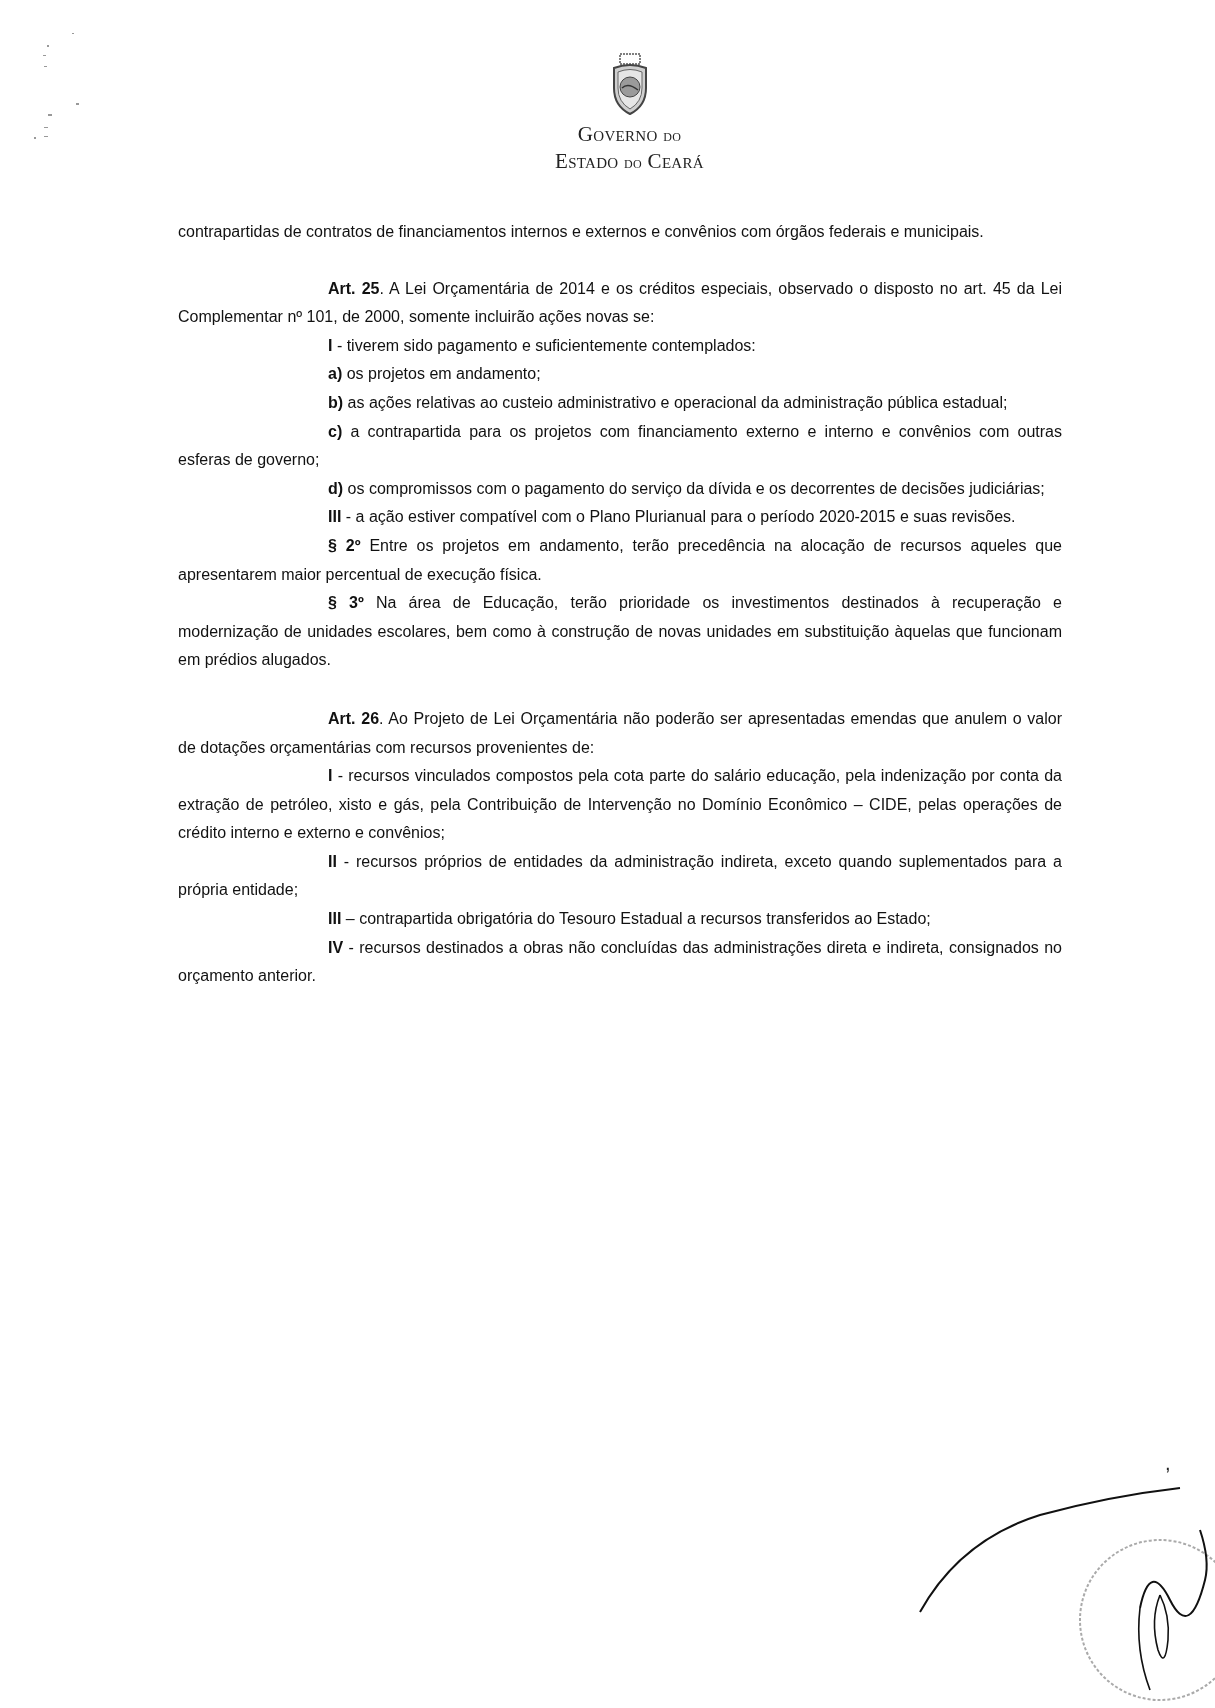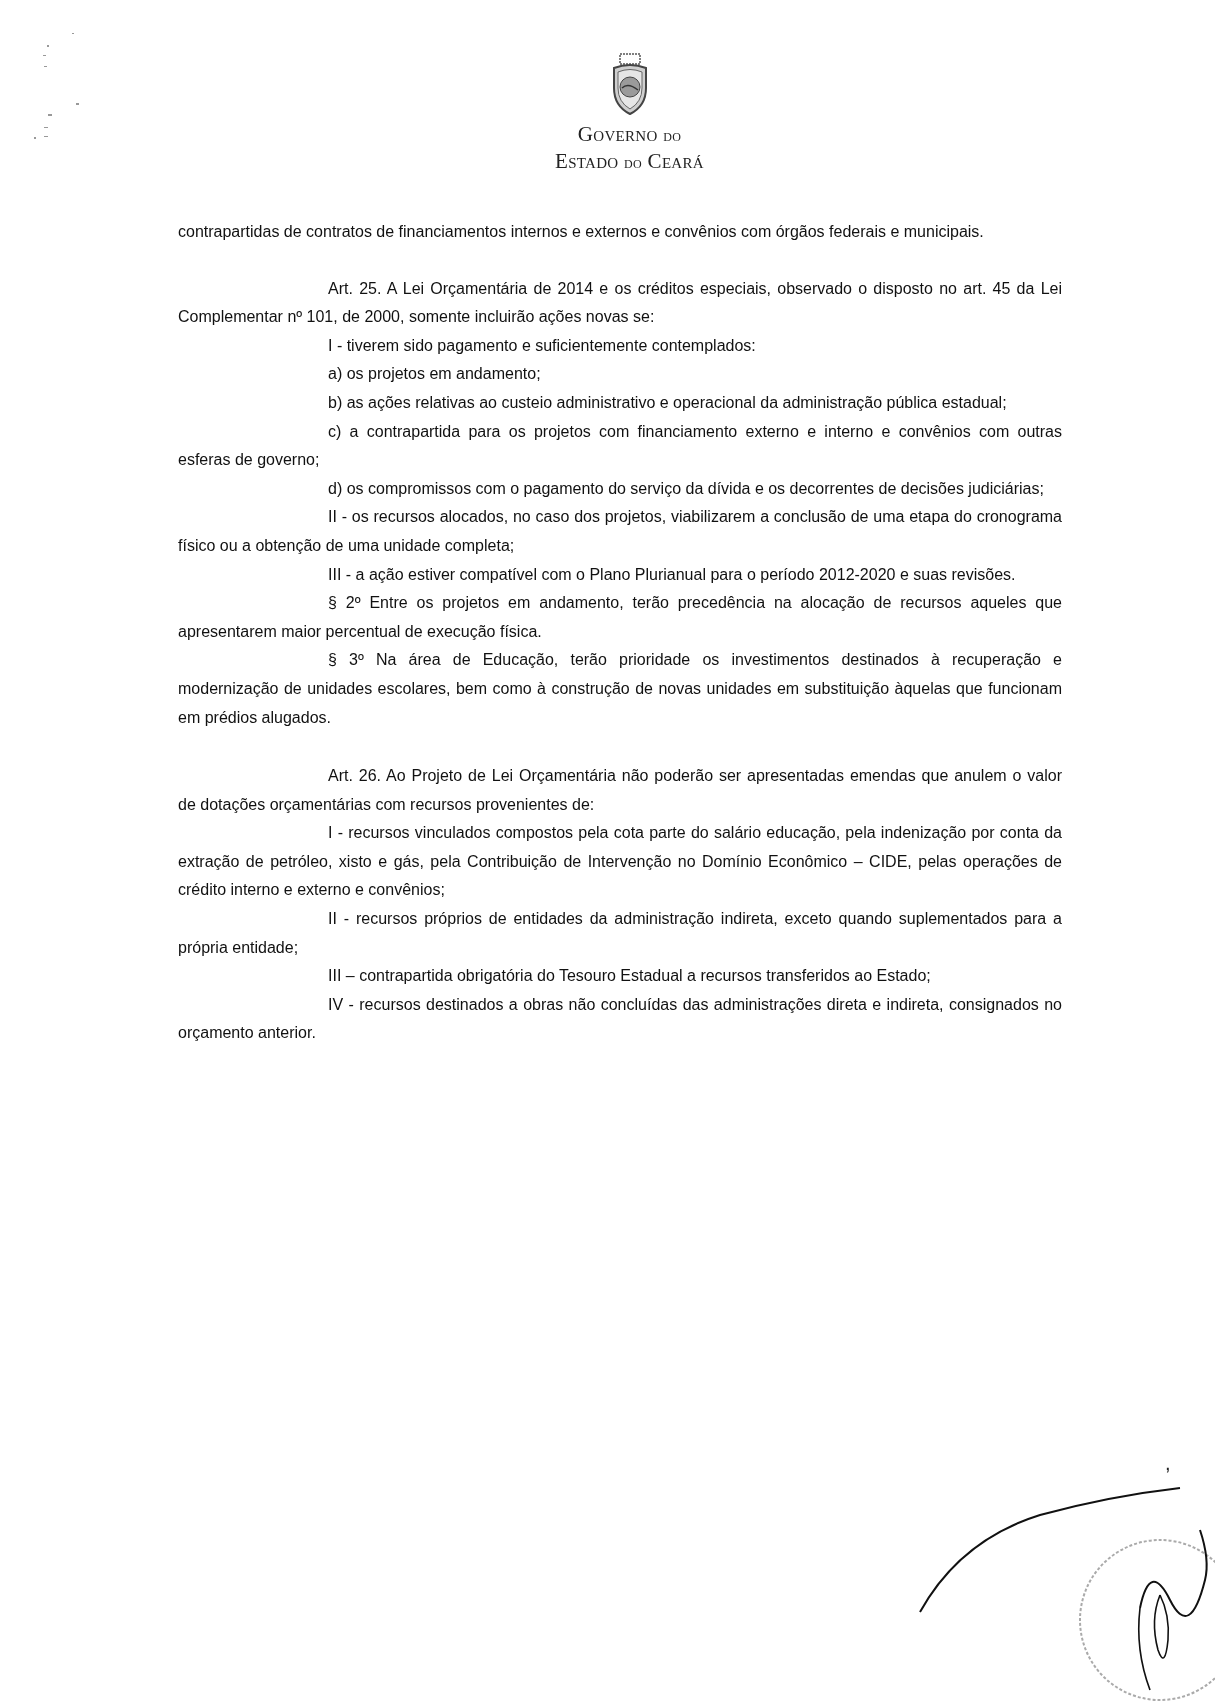--- a/index.html
+++ b/index.html
@@ -6,21 +6,21 @@
   body { width: 1215px; height: 1708px; position: relative; overflow: hidden; color: #111; }
   .header { position: absolute; top: 52px; left: 0; width: 1195px; text-align: center; padding-left: 32px; }
   .crest { width: 44px; height: 66px; margin: 0 auto; }
   .gov { font-family: "Liberation Serif", serif; font-size: 21px; line-height: 24px; color: #222; letter-spacing: 0.3px; }
   .gov .sc { font-size: 15px; }
   .content { position: absolute; left: 178px; top: 218px; width: 884px; font-family: "Liberation Sans", sans-serif; font-size: 16px; line-height: 28.6px; color: #111; }
   .content p { margin: 0; text-align: justify; }
   .ind { text-indent: 150px; }
   .gap { height: 28px; }
   .gap-lg { height: 30px; }
-  b { font-weight: normal; }
+  b { font-weight: bold; }
   .marks { position: absolute; left: 0; top: 0; }
 </style>
 </head>
 <body>
 
 <div class="header">
   <svg class="crest" viewBox="0 0 44 66" width="44" height="66">
     <rect x="12" y="2" width="20" height="10" fill="none" stroke="#555" stroke-width="1.5" stroke-dasharray="2 1"></rect>
     <path d="M6 16 Q22 10 38 16 L38 36 Q38 54 22 62 Q6 54 6 36 Z" fill="#cfcfcf" stroke="#444" stroke-width="2"></path>
     <path d="M10 20 Q22 15 34 20 L34 36 Q34 50 22 57 Q10 50 10 36 Z" fill="#e6e6e6" stroke="#666" stroke-width="1"></path>
@@ -38,22 +38,21 @@
 <div class="content">
   <p><span>contrapartidas de contratos de financiamentos internos e externos e convênios com órgãos federais e municipais.</span></p>
   <div class="gap"></div>
 
   <p class="ind"><b>Art. 25</b><span>. A Lei Orçamentária de 2014 e os créditos especiais, observado o disposto no art. 45 da Lei Complementar nº 101, de 2000, somente incluirão ações novas se:</span></p>
   <p class="ind"><b>I</b><span> - tiverem sido pagamento e suficientemente contemplados:</span></p>
   <p class="ind"><b>a)</b><span> os projetos em andamento;</span></p>
   <p class="ind"><b>b)</b><span> as ações relativas ao custeio administrativo e operacional da administração pública estadual;</span></p>
   <p class="ind"><b>c)</b><span> a contrapartida para os projetos com financiamento externo e interno e convênios com outras esferas de governo;</span></p>
   <p class="ind"><b>d)</b><span> os compromissos com o pagamento do serviço da dívida e os decorrentes de decisões judiciárias;</span></p>
-  <p class="ind"><b>II</b><span> - os recursos alocados, no caso dos projetos, viabilizarem a conclusão de uma etapa do cronograma físico ou a obtenção de uma unidade completa;</span></p>
-  <p class="ind"><b>III</b><span> - a ação estiver compatível com o Plano Plurianual para o período 2012-2020 e suas revisões.</span></p>
+  <p class="ind"><b>III</b><span> - a ação estiver compatível com o Plano Plurianual para o período 2020-2015 e suas revisões.</span></p>
   <p class="ind"><b>§ 2º</b><span> Entre os projetos em andamento, terão precedência na alocação de recursos aqueles que apresentarem maior percentual de execução física.</span></p>
   <p class="ind"><b>§ 3º</b><span> Na área de Educação, terão prioridade os investimentos destinados à recuperação e modernização de unidades escolares, bem como à construção de novas unidades em substituição àquelas que funcionam em prédios alugados.</span></p>
   <div class="gap-lg"></div>
 
   <p class="ind"><b>Art. 26</b><span>. Ao Projeto de Lei Orçamentária não poderão ser apresentadas emendas que anulem o valor de dotações orçamentárias com recursos provenientes de:</span></p>
   <p class="ind"><b>I</b><span> - recursos vinculados compostos pela cota parte do salário educação, pela indenização por conta da extração de petróleo, xisto e gás, pela Contribuição de Intervenção no Domínio Econômico – CIDE, pelas operações de crédito interno e externo e convênios;</span></p>
   <p class="ind"><b>II</b><span> - recursos próprios de entidades da administração indireta, exceto quando suplementados para a própria entidade;</span></p>
   <p class="ind"><b>III</b><span> – contrapartida obrigatória do Tesouro Estadual a recursos transferidos ao Estado;</span></p>
   <p class="ind"><b>IV</b><span> - recursos destinados a obras não concluídas das administrações direta e indireta, consignados no orçamento anterior.</span></p>
 </div>

